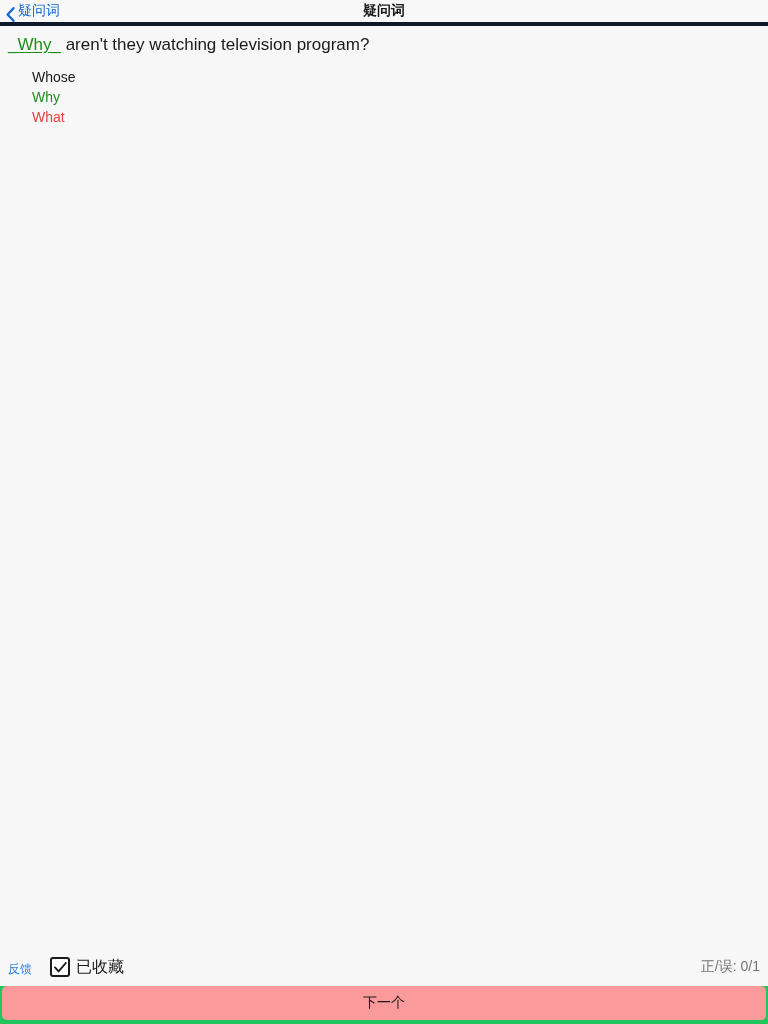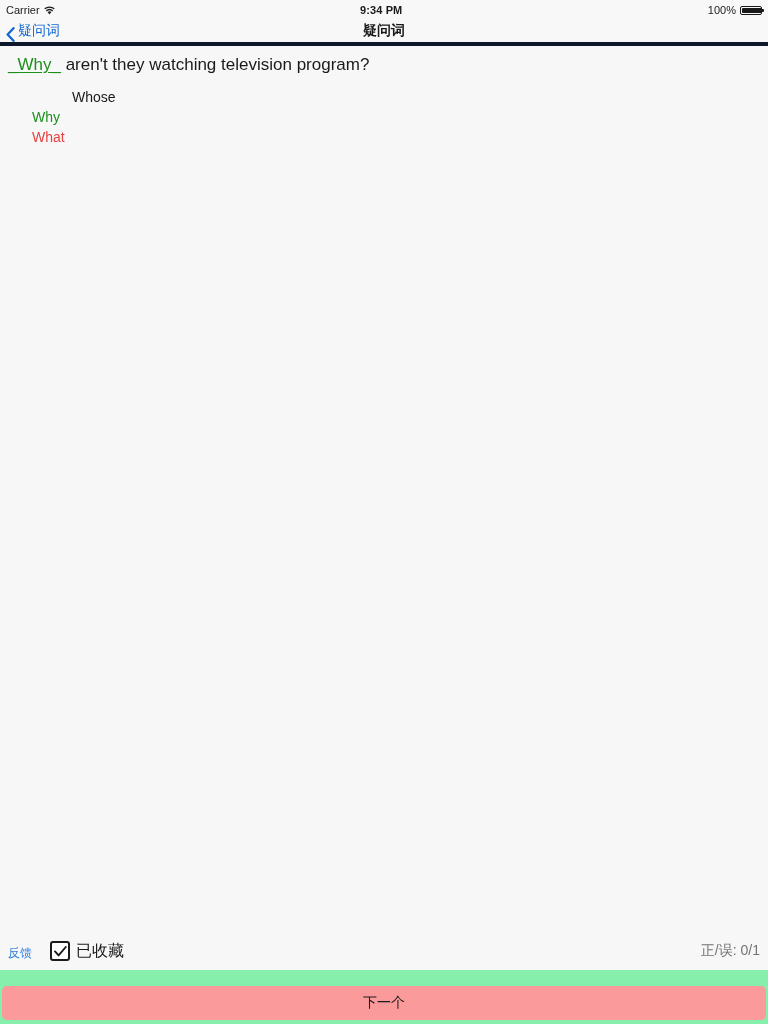--- a/index.html
+++ b/index.html
@@ -154,21 +154,21 @@
     list-style: none;
   }
   .option {
     font-size: 14px;
     line-height: 20px;
     color: #1a1a1a;
     cursor: pointer;
   }
   .option.correct { color: #1d8f1d; }
   .option.wrong   { color: #e8403e; }
-  .option.neutral { color: #1a1a1a; margin-left: 40px; }
+  .option.neutral { color: #1a1a1a; }
 
   
   .bottom-bar {
     flex: 0 0 auto;
     height: 38px;
     background: #f7f7f7;
     display: flex;
     align-items: center;
     padding: 0 8px;
     box-sizing: border-box;
@@ -207,23 +207,23 @@
   }
   .bottom-spacer { flex: 1 1 auto; }
   .score {
     font-size: 14px;
     color: #737373;
   }
 
   
   .next-wrap {
     flex: 0 0 auto;
-    padding: 16px 2px 4px 2px;
-    box-sizing: border-box;
-    background: #86efac;
+    padding: 0 2px 4px 2px;
+    box-sizing: border-box;
+    background: #22c55e;
   }
   .next-button {
     width: 100%;
     height: 34px;
     background: #fb9a9a;
     border: none;
     border-radius: 5px;
     color: #1a1a1a;
     font-size: 14px;
     font-family: "Liberation Sans", "DejaVu Sans", sans-serif;
@@ -231,39 +231,20 @@
     display: flex;
     align-items: center;
     justify-content: center;
   }
 </style>
 </head>
 <body>
 
 <div class="app">
 
-  <div class="status-bar">
-    <div class="status-left">
-      <span>Carrier</span>
-      <span class="wifi-icon">
-        <svg width="11" height="9" viewBox="0 0 11 9" aria-hidden="true">
-          <path d="M5.5 8.4 L3.6 6.1 A3.1 3.1 0 0 1 7.4 6.1 Z" fill="#1a1a1a"></path>
-          <path d="M1.9 4.3 A5.6 5.6 0 0 1 9.1 4.3 L8.2 5.4 A4.2 4.2 0 0 0 2.8 5.4 Z" fill="#1a1a1a"></path>
-          <path d="M0.3 2.3 A8 8 0 0 1 10.7 2.3 L9.9 3.3 A6.7 6.7 0 0 0 1.1 3.3 Z" fill="#1a1a1a"></path>
-        </svg>
-      </span>
-    </div>
-    <div class="status-center">9:34 PM</div>
-    <div class="status-right">
-      <span>100%</span>
-      <span class="battery">
-        <span class="battery-fill" id="battery-fill" style="width: 20px;"></span>
-      </span>
-    </div>
-  </div>
 
   <div class="nav-bar">
     <div class="nav-back">
       <span class="chevron-left">
         <svg width="9" height="15" viewBox="0 0 9 15" aria-hidden="true">
           <polyline points="7.5,1.2 1.6,7.5 7.5,13.8" fill="none" stroke="#1268d3" stroke-width="2.3" stroke-linecap="round" stroke-linejoin="round"></polyline>
         </svg>
       </span>
       <span>疑问词</span>
     </div>

